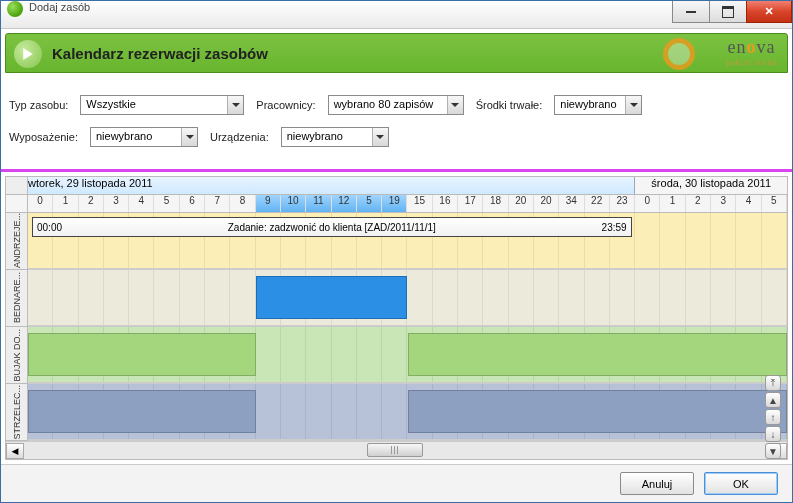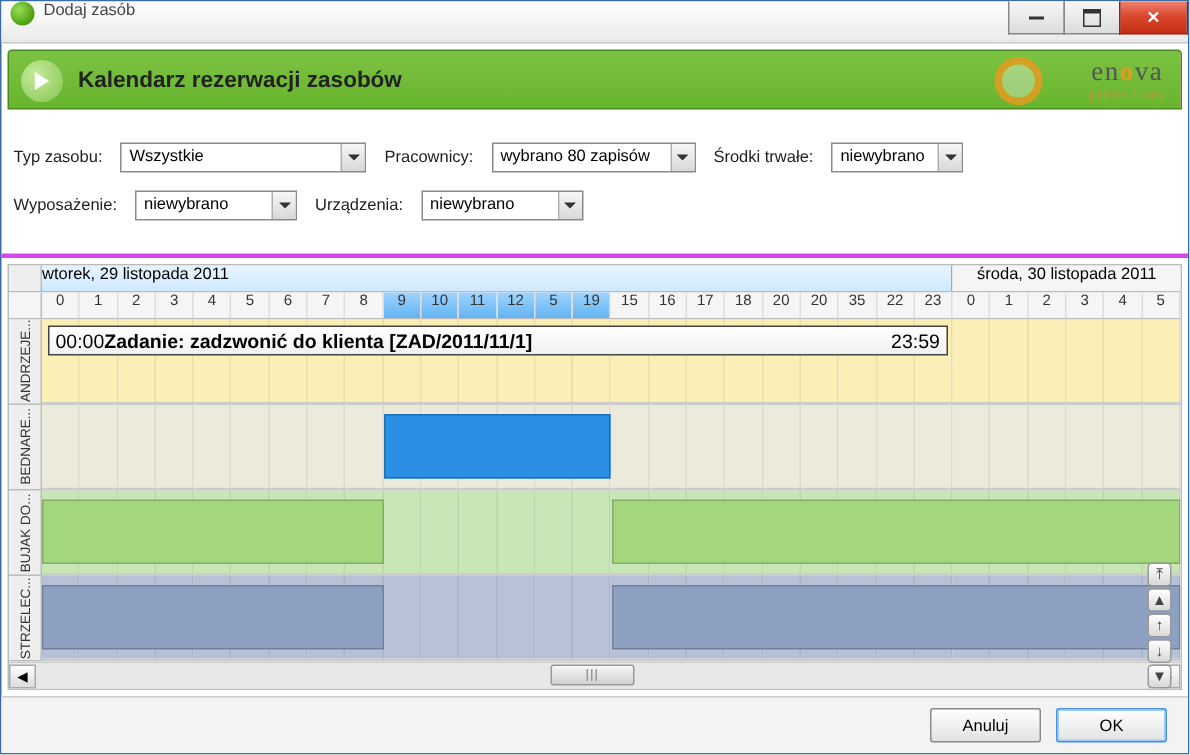--- a/index.html
+++ b/index.html
@@ -46,22 +46,22 @@
   .row{ flex:1; display:flex; border-bottom:2px solid #ccc; position:relative;}
   .seg{ flex:1; border-right:1px solid rgba(0,0,0,.07);}
   .r-andrzej .seg{ background:#fbeeb6;}
   .r-bednar .seg{ background:#eceada;}
   .r-bujak .seg{ background:#c9e6b7;}
   .r-strzel .seg{ background:#b7c2d9;}
   .block{ position:absolute; top:6px; bottom:6px; border:1px solid rgba(0,0,0,.2);}
   .r-bednar .block{ background:#2c8fe6; border-color:#1c6fb6;}
   .r-bujak .block{ background:#a4d77d;}
   .r-strzel .block{ background:#8ea0c2;}
-  .task{ position:absolute; left:4px; right:4px; top:4px; height:20px; background:linear-gradient(#fff,#f1f1f1); border:1px solid #444; display:flex; align-items:center; font-size:13px; padding:0 4px; z-index:3; white-space:nowrap; overflow:hidden;}
-  .task .t-mid{ flex:1; text-align:left;font-weight:bold;}
+  .task{ position:absolute; left:4px; right:4px; top:4px; height:20px; background:linear-gradient(#fff,#f1f1f1); border:1px solid #444; display:flex; align-items:center; font-size:10px; padding:0 4px; z-index:3; white-space:nowrap; overflow:hidden;}
+  .task .t-mid{ flex:1; text-align:center;}
   .sidebtns{ position:absolute; right:6px; top:198px; display:flex; flex-direction:column; gap:1px; z-index:5;}
   .sidebtn{ width:16px; height:16px; border:1px solid #999; background:linear-gradient(#fff,#d8d8d8); border-radius:3px; display:flex; align-items:center; justify-content:center; font-size:10px; color:#444;}
   .sidebtn.plus{ color:#1a8a1a; font-weight:bold;}
   .hscroll{ height:18px; background:#e8e8e8; border-top:1px solid #ccc; display:flex; align-items:center;}
   .hscroll .arrow{ width:18px; height:16px; border:1px solid #aaa; background:linear-gradient(#fff,#dcdcdc); display:flex; align-items:center; justify-content:center; font-size:9px;}
   .hscroll .track{ flex:1; position:relative; height:16px;}
   .hscroll .thumb{ position:absolute; left:46%; top:0; width:56px; height:14px; border:1px solid #999; background:linear-gradient(#f7f7f7,#d0d0d0); border-radius:2px; display:flex; align-items:center; justify-content:center; gap:2px;}
   .hscroll .thumb i{ width:1px; height:8px; background:#999;}
   .footer{ height:38px; border-top:1px solid #ccc; display:flex; align-items:center; justify-content:flex-end; gap:10px; padding:0 14px; background:#f3f3f3;}
   .btn{ min-width:74px; height:23px; border:1px solid #8a8a8a; background:linear-gradient(#fff,#e2e2e2); border-radius:2px; display:flex; align-items:center; justify-content:center;}
@@ -152,21 +152,21 @@
         <div class="cell cur">11</div>
         <div class="cell cur">12</div>
         <div class="cell cur">5</div>
         <div class="cell cur">19</div>
         <div class="cell">15</div>
         <div class="cell">16</div>
         <div class="cell">17</div>
         <div class="cell">18</div>
         <div class="cell">20</div>
         <div class="cell">20</div>
-        <div class="cell">35</div>
+        <div class="cell">34</div>
         <div class="cell">22</div>
         <div class="cell">23</div>
         <div class="cell">0</div>
         <div class="cell">1</div>
         <div class="cell">2</div>
         <div class="cell">3</div>
         <div class="cell">4</div>
         <div class="cell">5</div>
       </div>
     <div class="rows">

